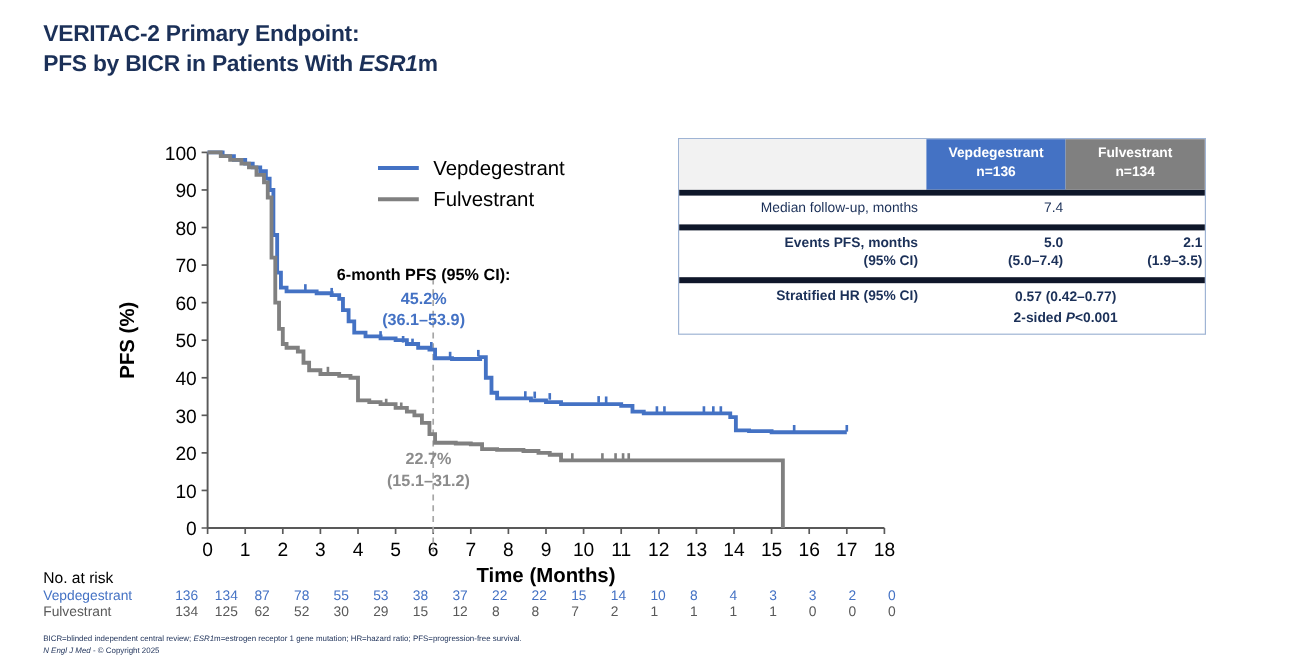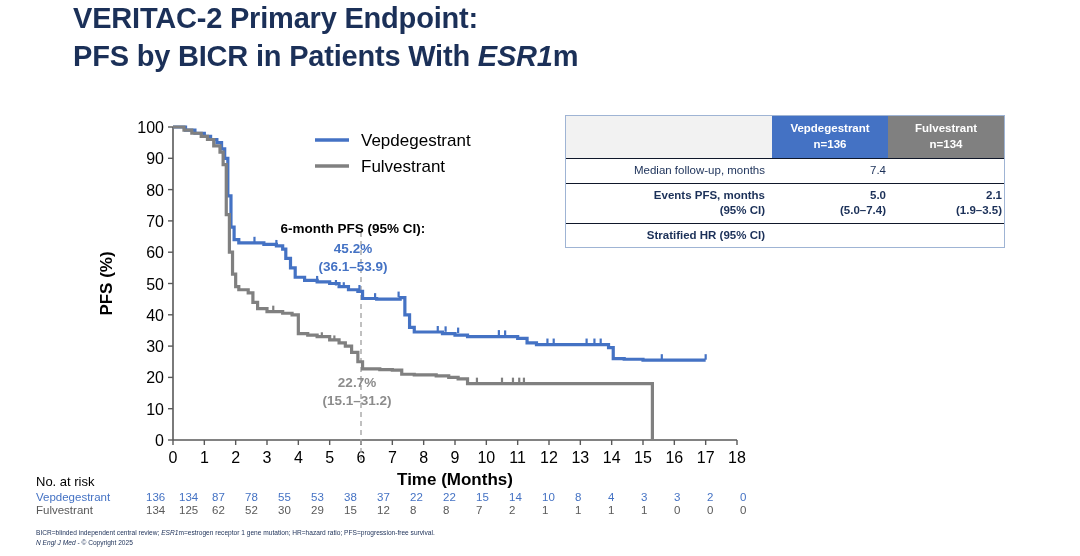--- a/index.html
+++ b/index.html
@@ -2,38 +2,37 @@
 <html><head>
 <meta charset="utf-8">
 <style>
   html,body{margin:0;padding:0;}
   body{
     width:1080px;height:556px;background:#ffffff;
     font-family:"Liberation Sans",sans-serif;
     position:relative;overflow:hidden;
   }
   .title{
-    position:absolute;left:36px;top:0;width:720px;
-    color:#1b3058;font-weight:bold;font-size:29px;line-height:1.30;
+    position:absolute;left:36px;top:17px;width:720px;
+    color:#1b3058;font-weight:bold;font-size:19px;line-height:1.30;
     letter-spacing:-0.2px;
-    margin-left:37px;
   }
   .title .it{font-style:italic;}
 
   
   #chart-area{position:absolute;left:0;top:0;width:1080px;height:556px;}
   svg{display:block;}
 
   
   .summary-table{
     position:absolute;left:565px;top:115px;width:438px;
     border:1px solid #9fb4d4;border-collapse:collapse;
     font-size:11.5px;color:#1b3058;background:#fff;
   }
-  .st-row{display:flex;border-top:1px solid #0f172a;}
+  .st-row{display:flex;border-top:5px solid #0f172a;}
   .st-row:first-child{border-top:none;}
   .st-label{
     width:206px;box-sizing:border-box;padding:4px 7px 4px 4px;
     text-align:right;font-size:11.5px;color:#1b3058;line-height:1.35;
   }
   .st-label.bold{font-weight:bold;}
   .st-v{
     width:116px;box-sizing:border-box;text-align:right;padding:4px 2px;
     line-height:1.35;font-size:11.5px;
   }
@@ -223,20 +222,24 @@
       <span>(5.0–7.4)</span>
     </div>
     <div class="st-v bold">
       <span>2.1</span><br>
       <span>(1.9–3.5)</span>
     </div>
   </div>
 
   <div class="st-row">
     <div class="st-label bold">Stratified HR (95% CI)</div>
+    <div class="st-wide">
+      <span>0.57 (0.42–0.77)</span><br>
+      <span><span>2-sided </span><i>P</i><span>&lt;0.001</span></span>
+    </div>
   </div>
 </div>
 
 <div class="risk">
   <div class="risk-title">No. at risk</div>
   <div class="risk-row">
     <div class="risk-name vep">Vepdegestrant</div>
     <div id="risk-vals-vep"><span class="risk-cell vep">136</span><span class="risk-cell vep">134</span><span class="risk-cell vep">87</span><span class="risk-cell vep">78</span><span class="risk-cell vep">55</span><span class="risk-cell vep">53</span><span class="risk-cell vep">38</span><span class="risk-cell vep">37</span><span class="risk-cell vep">22</span><span class="risk-cell vep">22</span><span class="risk-cell vep">15</span><span class="risk-cell vep">14</span><span class="risk-cell vep">10</span><span class="risk-cell vep">8</span><span class="risk-cell vep">4</span><span class="risk-cell vep">3</span><span class="risk-cell vep">3</span><span class="risk-cell vep">2</span><span class="risk-cell vep">0</span></div>
   </div>
   <div class="risk-row">

